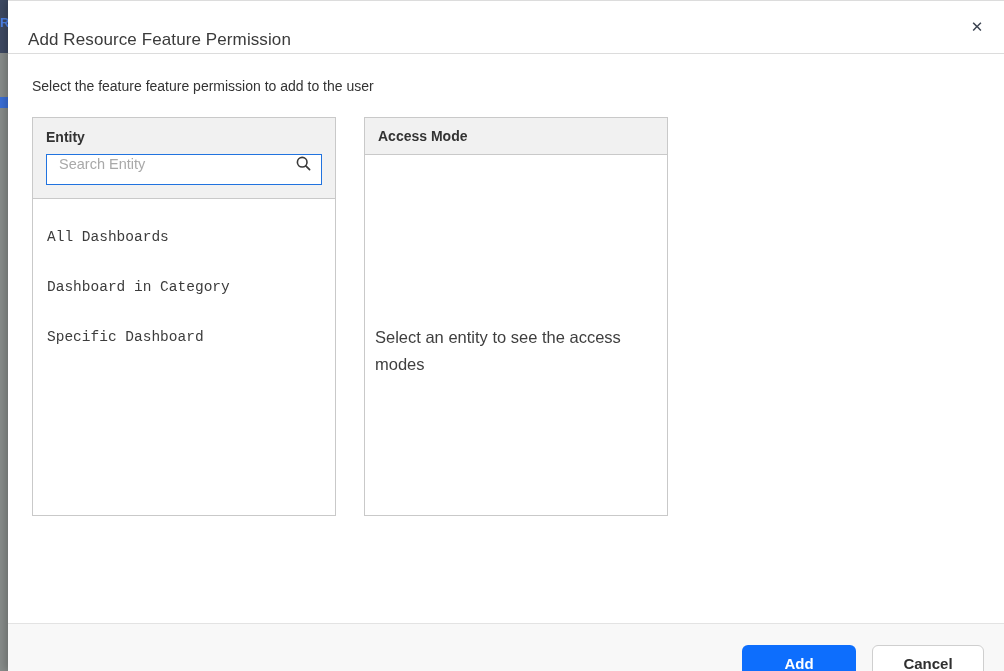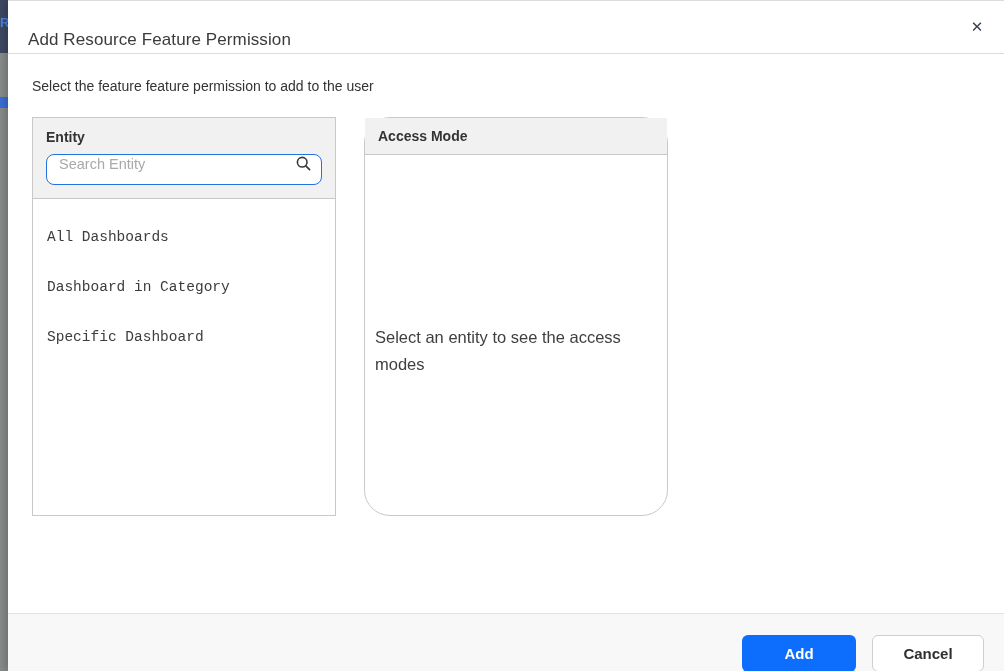--- a/index.html
+++ b/index.html
@@ -103,41 +103,41 @@
   .panel {
     position: absolute;
     top: 116px;
     width: 304px;
     height: 399px;
     border: 1px solid #c9c9c9;
     background: #ffffff;
     box-sizing: border-box;
   }
   .panel-entity { left: 24px; }
-  .panel-access { left: 356px; border-radius: 26px; }
+  .panel-access { left: 356px; }
 
   .panel-head {
     background: #f1f1f1;
     border-bottom: 1px solid #c9c9c9;
     box-sizing: border-box;
   }
   .panel-entity .panel-head { padding: 11px 13px 13px 13px; }
   .panel-access .panel-head { padding: 10px 13px; }
   .panel-title {
     font-size: 14px;
     font-weight: 700;
     color: #333333;
   }
 
   .search-box {
     margin-top: 9px;
     height: 31px;
     background: #ffffff;
     border: 1.5px solid #2173df;
-    border-radius: 8px;
+    border-radius: 0;
     display: flex;
     align-items: center;
     padding: 0 9px 12px 10px;
     box-sizing: border-box;
   }
   .search-box input {
     flex: 1;
     border: none;
     outline: none;
     background: transparent;
@@ -178,21 +178,21 @@
     margin-top: 30px;
     font-size: 16.5px;
     line-height: 27px;
     color: #3f3f3f;
   }
 
   
   .dialog-footer {
     position: absolute;
     left: 0; right: 0; bottom: 0;
-    height: 58px;
+    height: 48px;
     background: #f8f8f8;
     border-top: 1px solid #e3e3e3;
     box-sizing: border-box;
   }
   .btn {
     position: absolute;
     top: 21px;
     height: 37px;
     border-radius: 6px;
     font-size: 15px;

